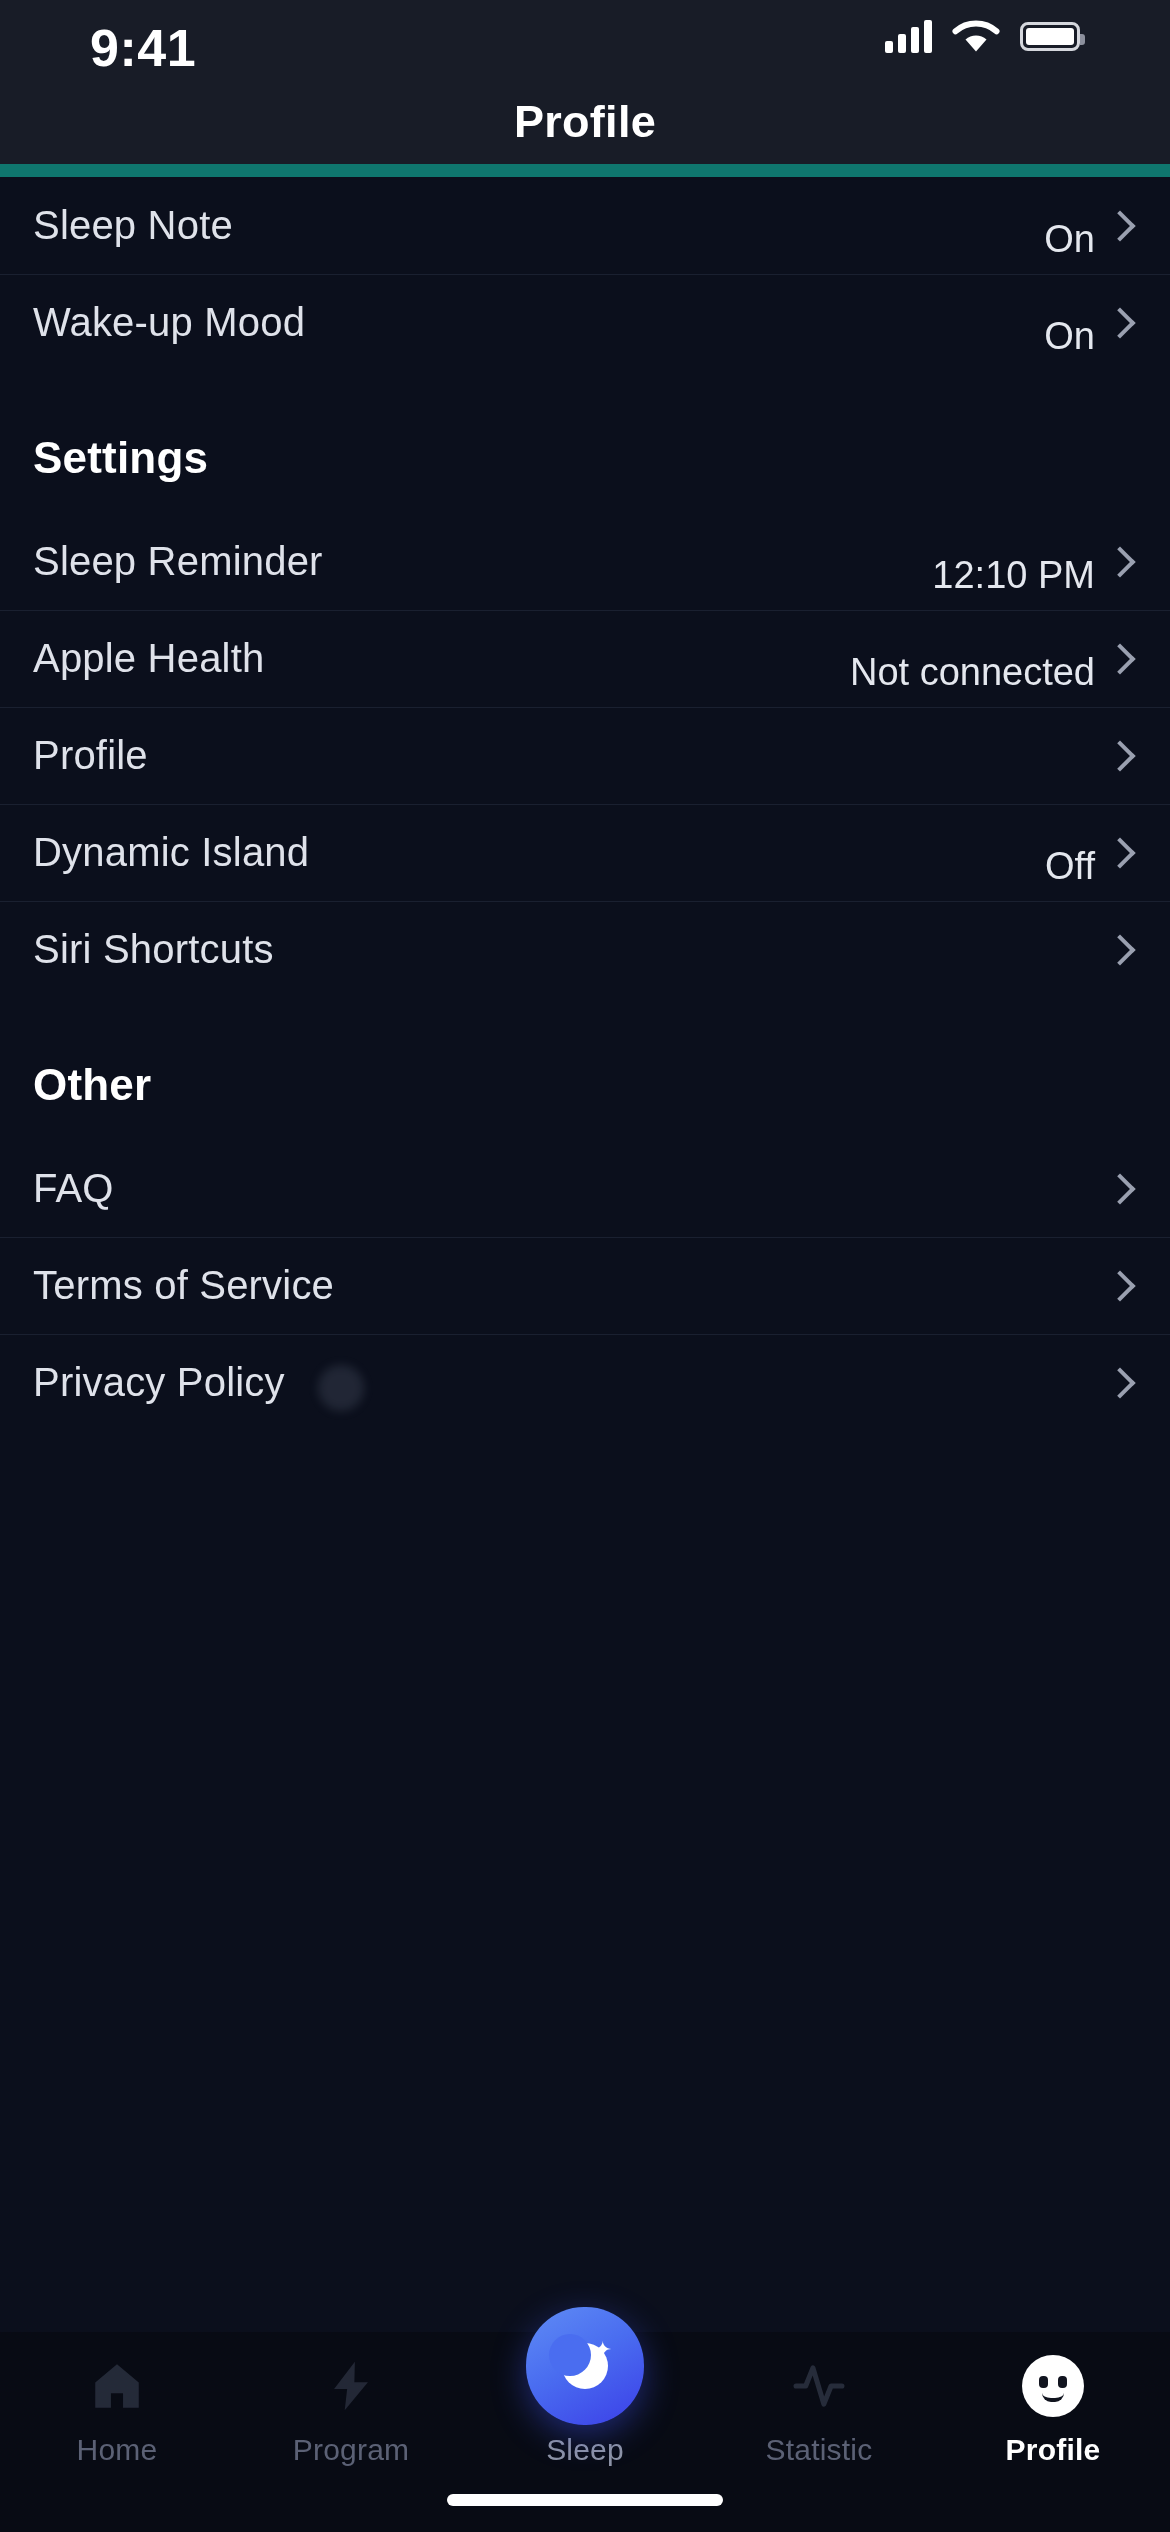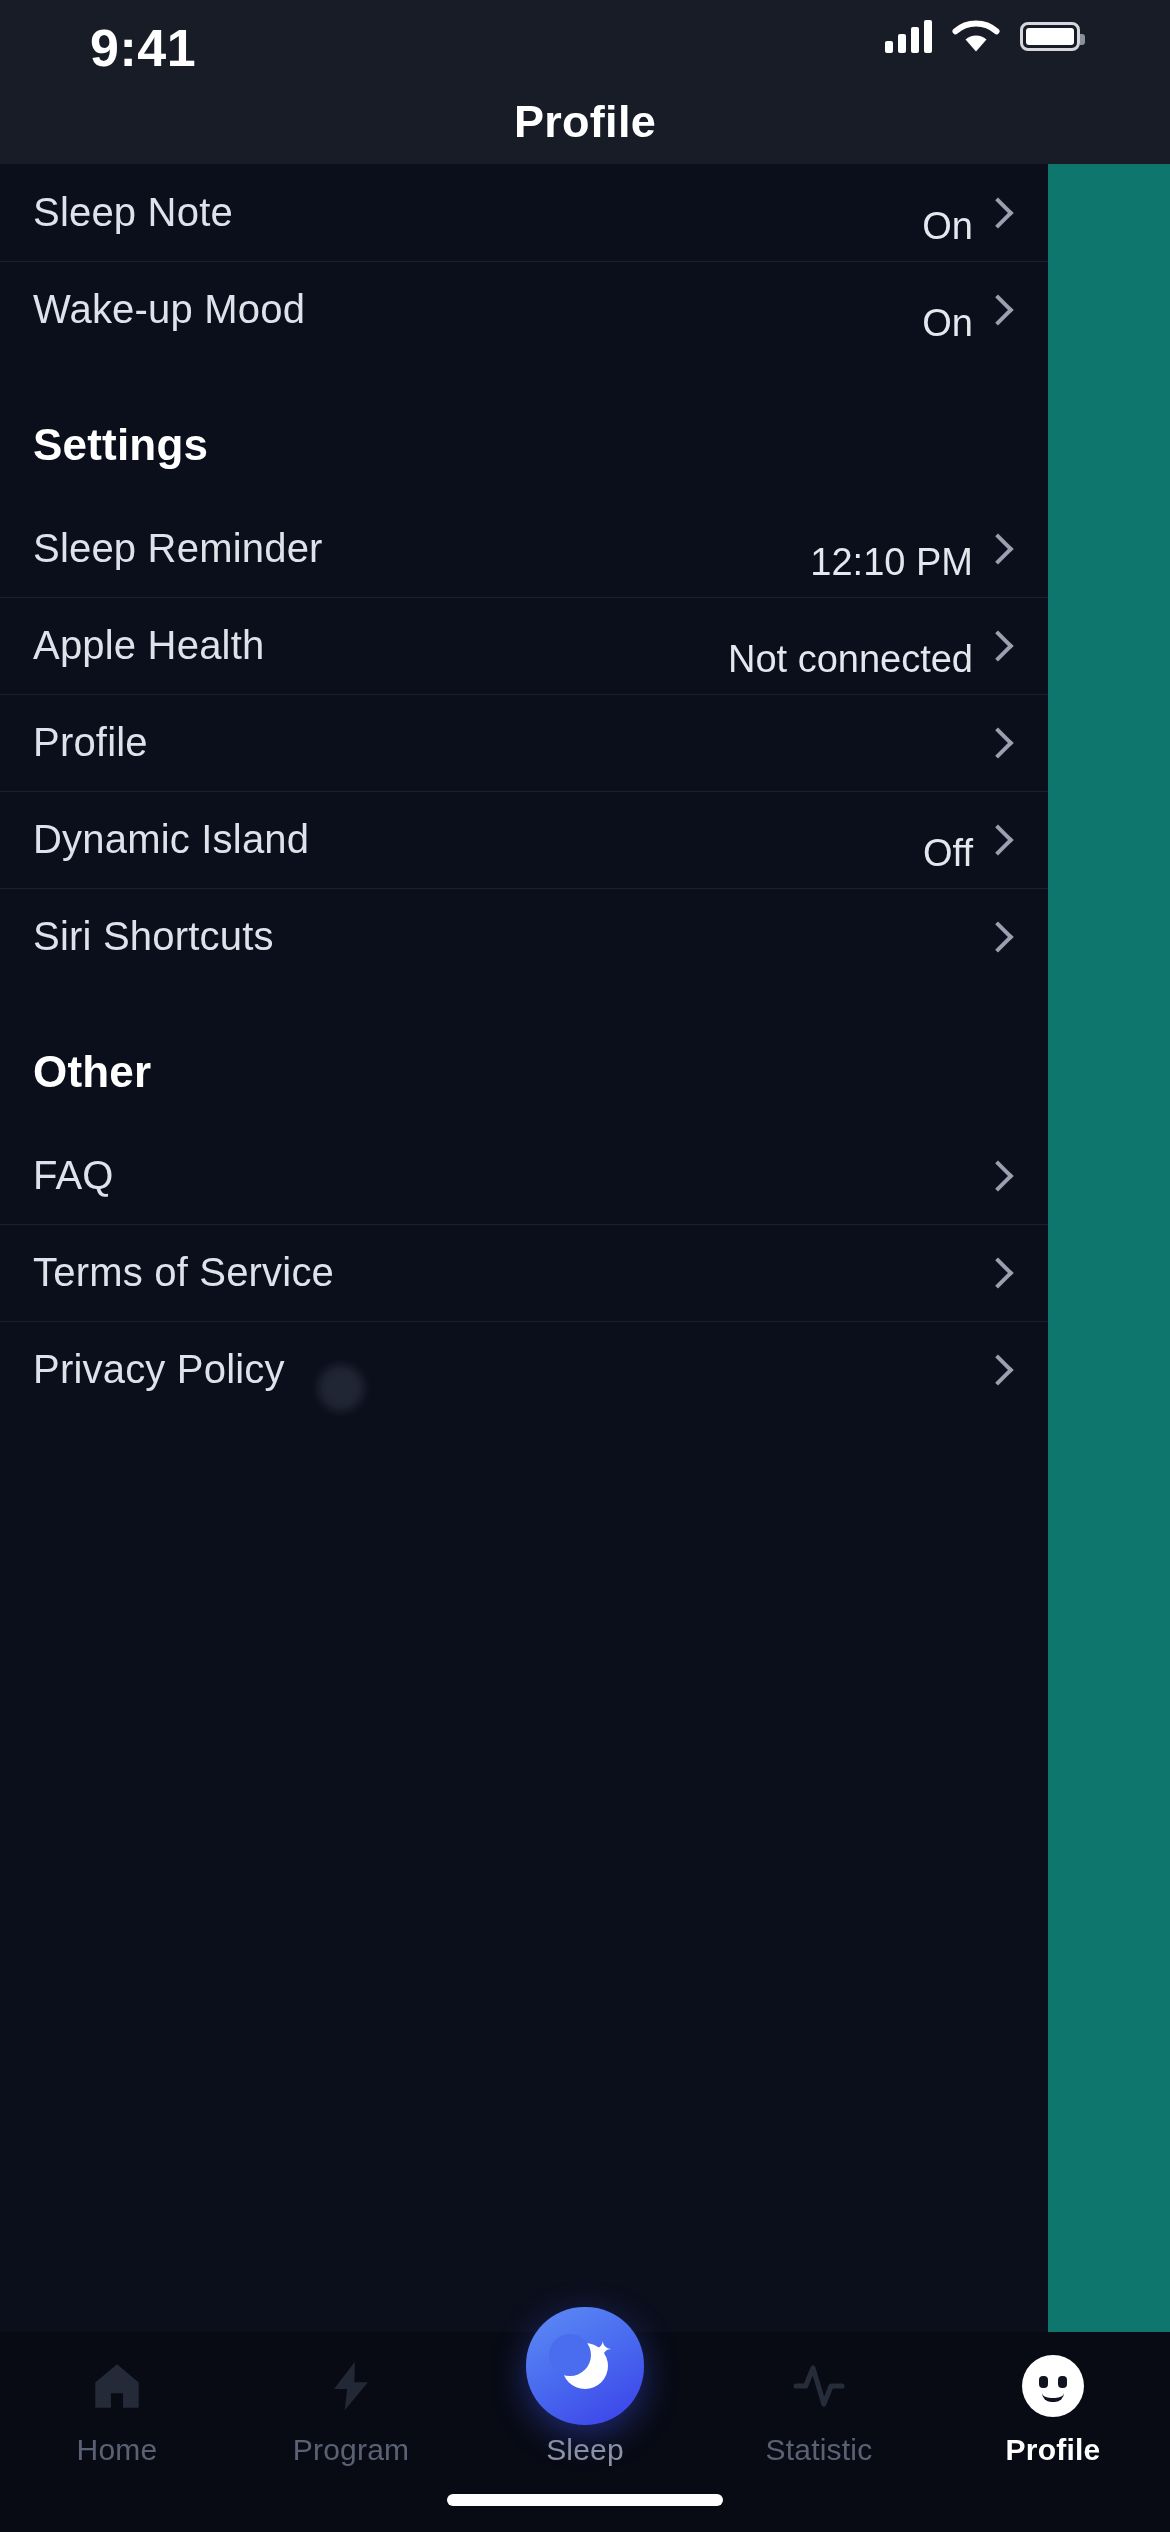--- a/index.html
+++ b/index.html
@@ -32,21 +32,21 @@
   
   .navbar {
     position:absolute; top:0; left:0; width:1170px; height:164px;
     background:#181c27; z-index:5;
     display:flex; align-items:flex-end; justify-content:center; padding-bottom:16px;
   }
   .nav-title { color:#fff; font-size:45px; font-weight:600; letter-spacing:0.3px; }
 
   
   .content {
-    position:absolute; top:164px; left:0; width:1048px; height:2203px;
+    position:absolute; top:177px; left:0; width:1170px; height:2203px;
     background:#0b0f1c; overflow:hidden;
   }
   .row {
     position:relative; height:97px; display:flex; align-items:center;
     justify-content:space-between; padding:0 33px 0 33px;
   }
   .row + .row::before {
     content:""; position:absolute; top:0; left:0; right:0; height:1px;
     background:#1a2030;
   }

